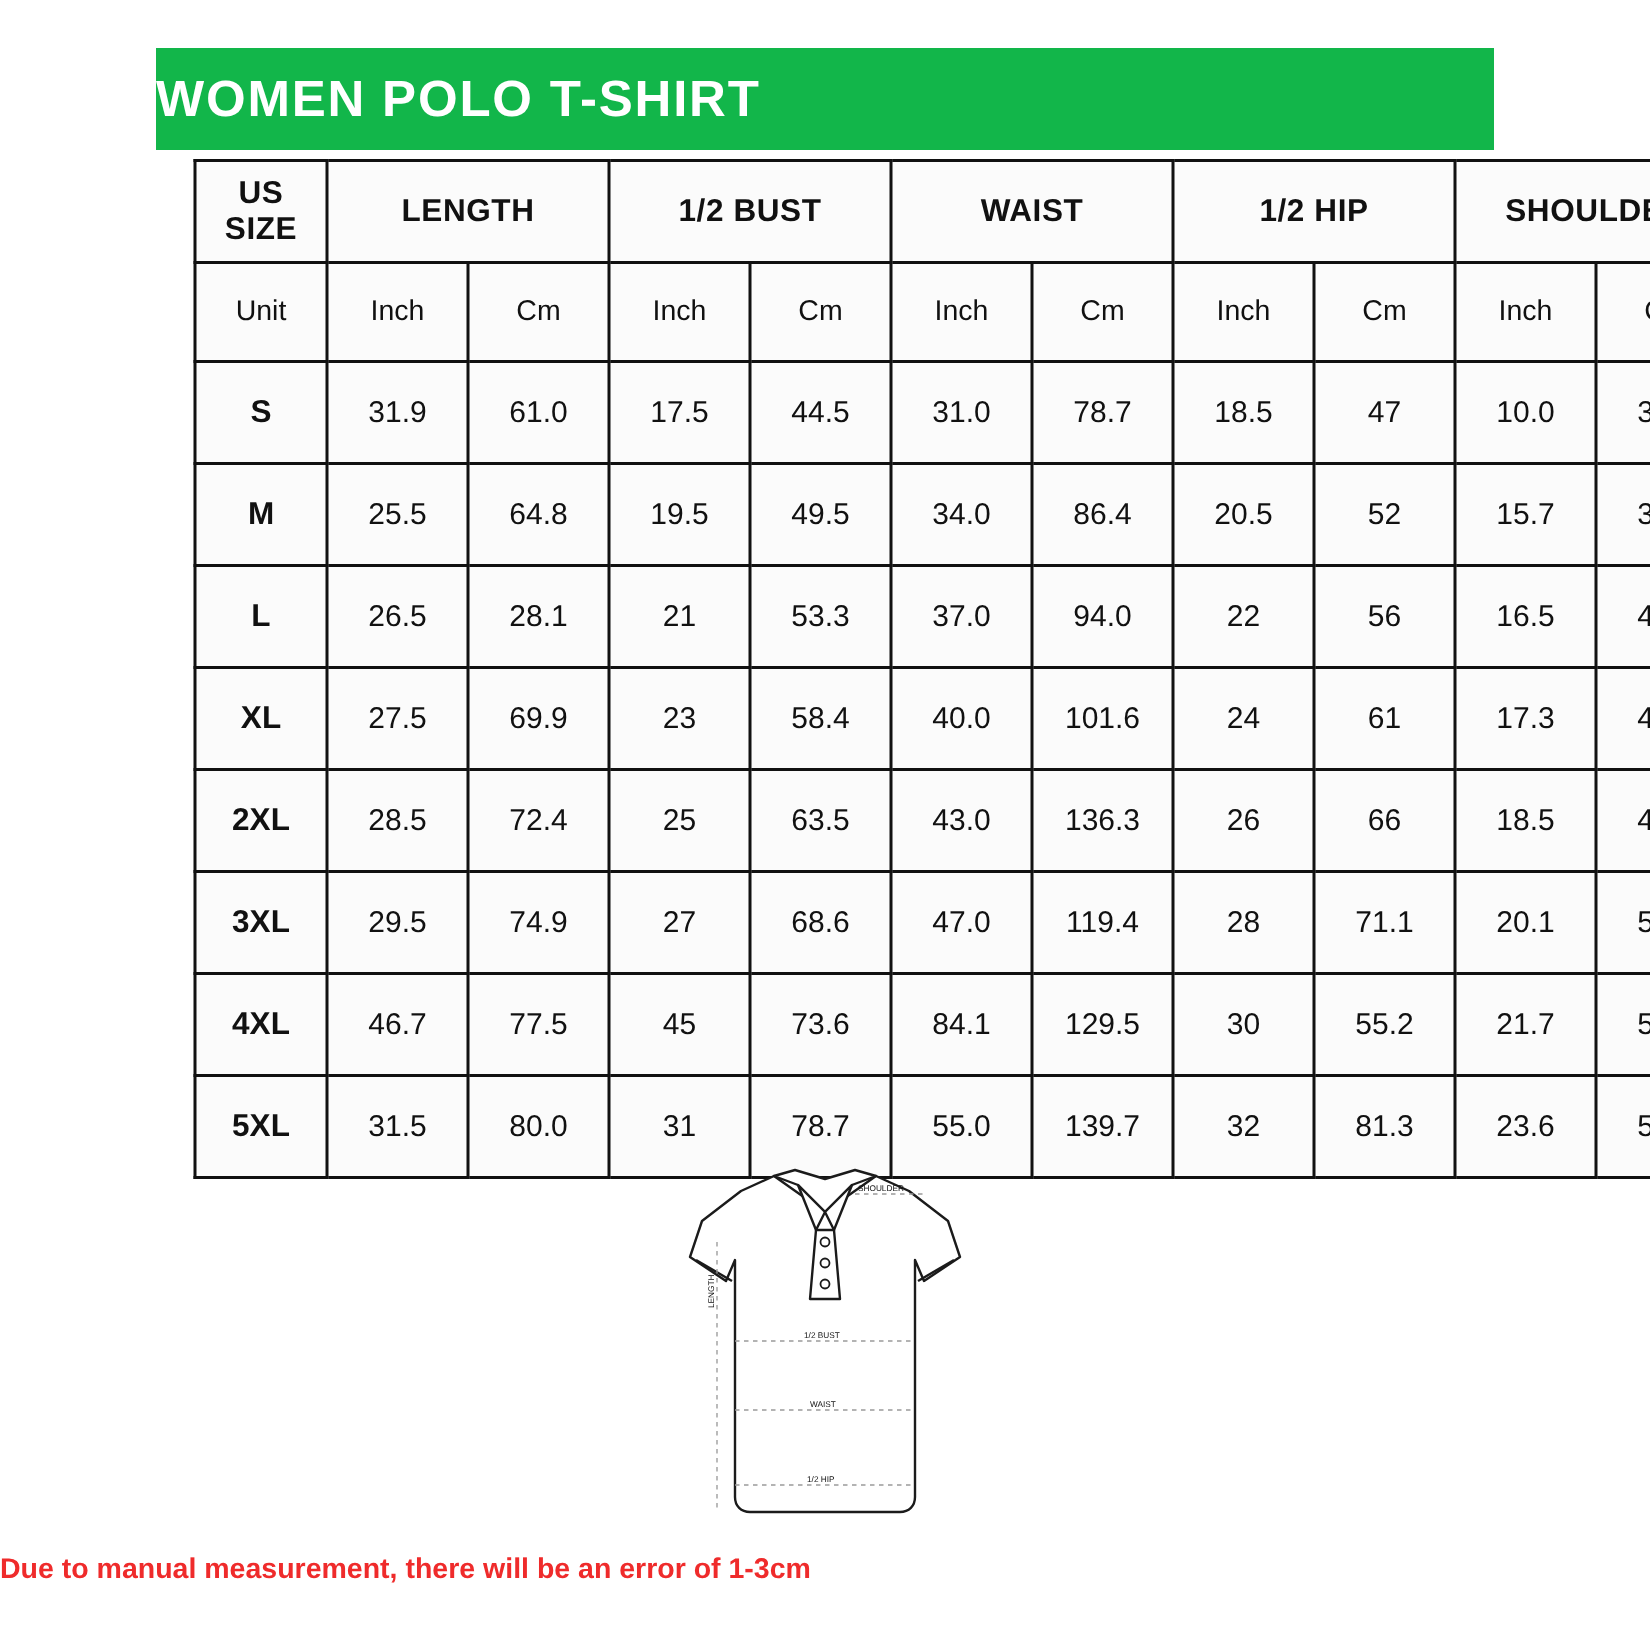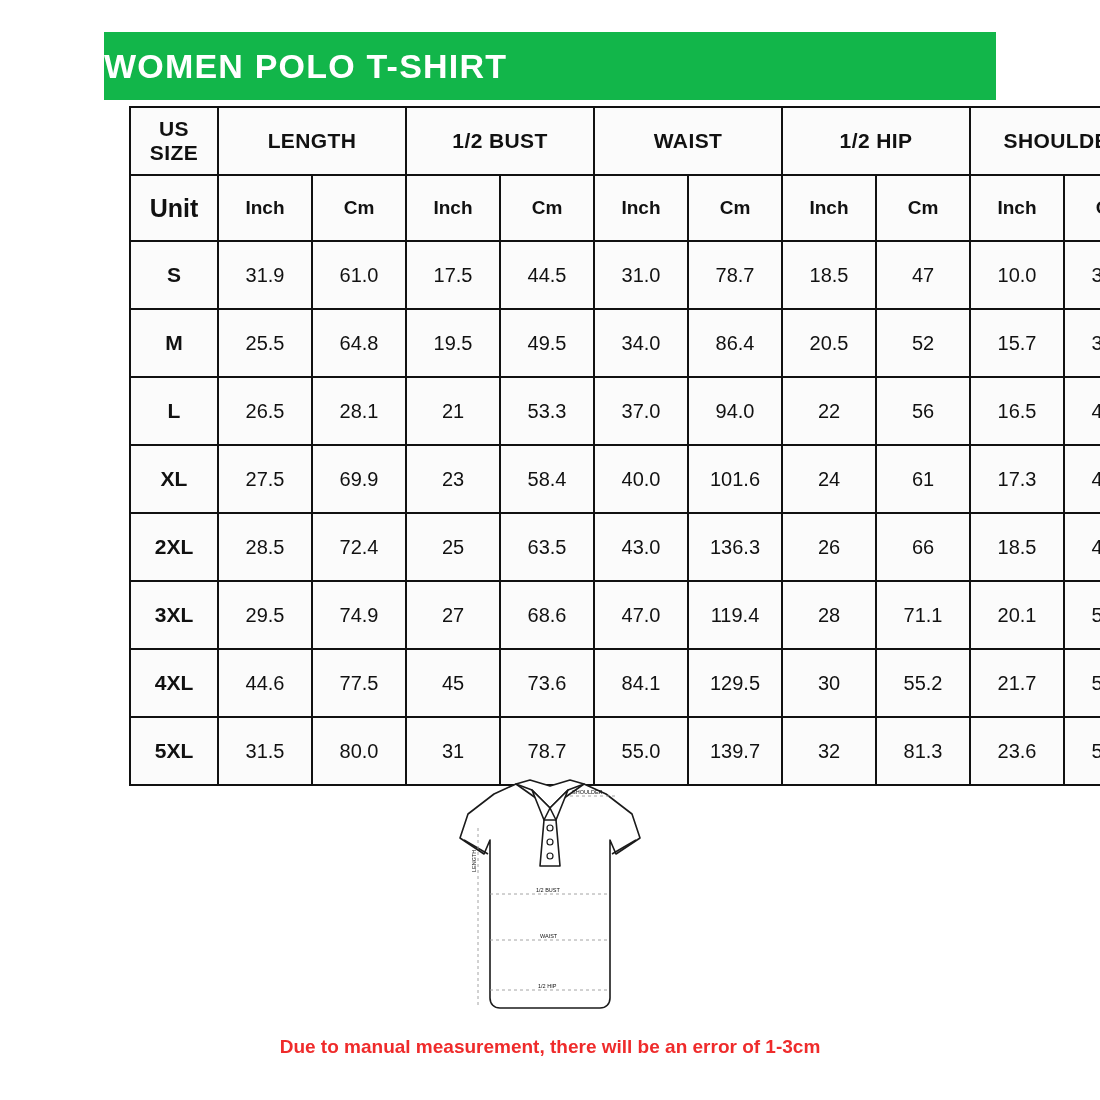--- a/index.html
+++ b/index.html
@@ -63,25 +63,25 @@
   
   tr.group-head td {
     height: 64px;
     font-size: 21px;
     font-weight: bold;
     letter-spacing: 0.4px;
   }
   tr.unit-row td {
     height: 62px;
     font-size: 19px;
-    font-weight: bold;
+    font-weight: normal;
   }
   tr.unit-row td.unit-label {
-    font-size: 25px;
-    font-weight: bold;
+    font-size: 19px;
+    font-weight: normal;
   }
   tr.data-row td {
     height: 64px;
     font-size: 20px;
   }
   tr.data-row td.size-cell {
     font-weight: bold;
     font-size: 21px;
   }
   col.c-size { width: 88px; }
@@ -94,21 +94,20 @@
     width: 260px;
     height: 262px;
   }
   .shirt-area svg { display: block; }
   
   .note {
     position: absolute;
     left: 0;
     top: 1036px;
     width: 1100px;
-    text-align: center;
     color: #ef2b2b;
     font-size: 19px;
     font-weight: bold;
   }
 </style>
 </head>
 <body>
 
 <div class="page">
 
@@ -229,21 +228,21 @@
             <td>68.6</td>
             <td>47.0</td>
             <td>119.4</td>
             <td>28</td>
             <td>71.1</td>
             <td>20.1</td>
             <td>51.1</td>
           </tr>
           <tr class="data-row">
             <td class="size-cell">4XL</td>
-            <td>44.6</td>
+            <td>46.7</td>
             <td>77.5</td>
             <td>45</td>
             <td>73.6</td>
             <td>84.1</td>
             <td>129.5</td>
             <td>30</td>
             <td>55.2</td>
             <td>21.7</td>
             <td>55.1</td>
           </tr>

